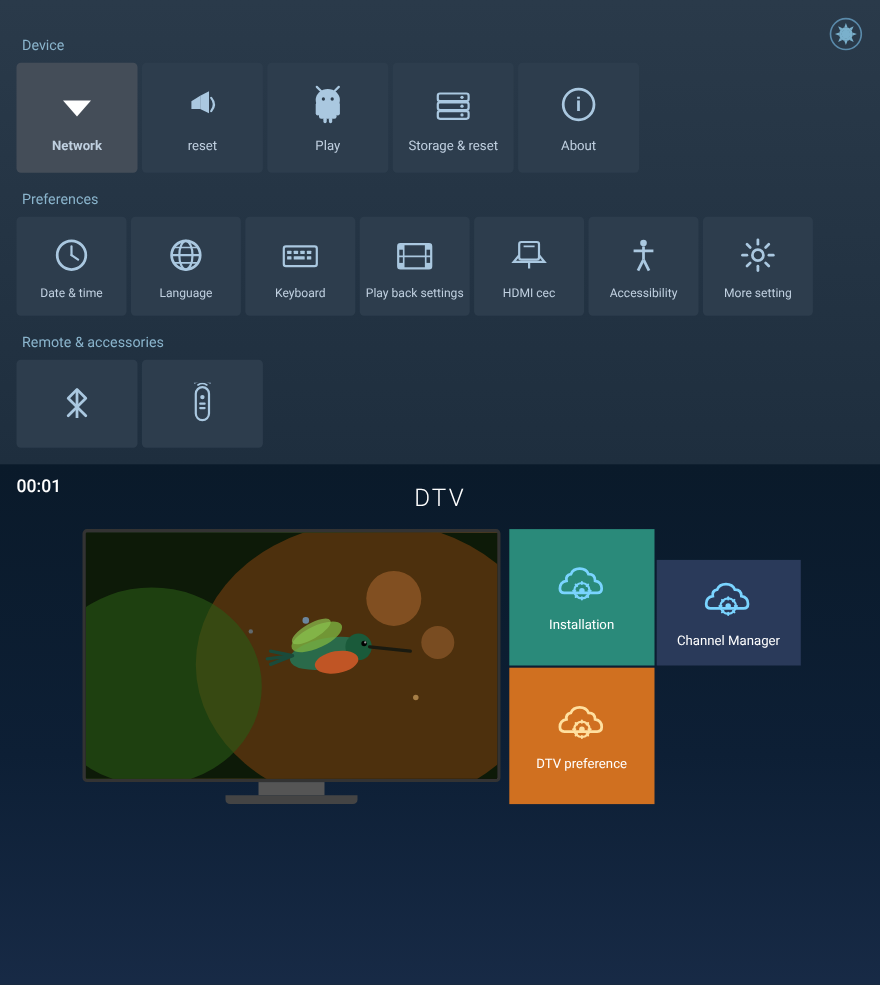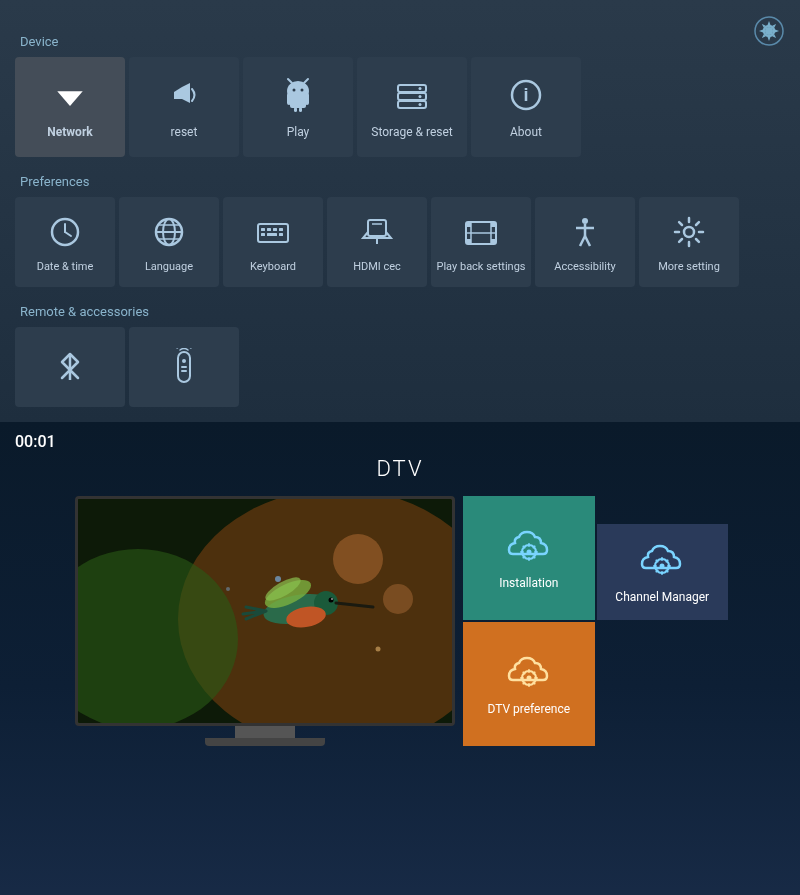--- a/index.html
+++ b/index.html
@@ -137,21 +137,21 @@
       top: 10px;
       left: 15px;
       color: #ffffff;
       font-size: 16px;
       font-weight: 500;
     }
 
     .dtv-title {
       color: #ffffff;
       font-size: 22px;
-      margin-top: 34px;
+      margin-top: 19px;
       font-weight: 300;
       letter-spacing: 2px;
     }
 
     .dtv-content {
       display: flex;
       margin-top: 15px;
       gap: 0;
       width: 660px;
     }
@@ -364,43 +364,43 @@
           <rect x="13" y="19" width="10" height="3" rx="0.5" fill="#aac8e0"></rect>
           <rect x="25" y="19" width="4" height="3" rx="0.5" fill="#aac8e0"></rect>
         </svg>
       </div>
       <span class="pref-item-label">Keyboard</span>
     </div>
 
     <div class="pref-item">
       <div class="icon-svg">
         <svg width="38" height="36" viewBox="0 0 38 36">
-          <rect x="10" y="6" width="18" height="16" rx="2" fill="none" stroke="#aac8e0" stroke-width="2"></rect>
-          <path d="M10 18 L5 24 L33 24 L28 18" fill="none" stroke="#aac8e0" stroke-width="2"></path>
-          <line x1="19" y1="24" x2="19" y2="30" stroke="#aac8e0" stroke-width="2"></line>
-          <line x1="14" y1="10" x2="24" y2="10" stroke="#aac8e0" stroke-width="1.5"></line>
-        </svg>
-      </div>
-      <span class="pref-item-label">HDMI cec</span>
-    </div>
-
-    <div class="pref-item">
-      <div class="icon-svg">
-        <svg width="38" height="36" viewBox="0 0 38 36">
           <rect x="4" y="8" width="30" height="22" rx="2" fill="none" stroke="#aac8e0" stroke-width="2"></rect>
           <rect x="4" y="8" width="5" height="5" fill="#aac8e0"></rect>
           <rect x="29" y="8" width="5" height="5" fill="#aac8e0"></rect>
           <rect x="4" y="25" width="5" height="5" fill="#aac8e0"></rect>
           <rect x="29" y="25" width="5" height="5" fill="#aac8e0"></rect>
           <line x1="9" y1="8" x2="9" y2="30" stroke="#aac8e0" stroke-width="1.5"></line>
           <line x1="29" y1="8" x2="29" y2="30" stroke="#aac8e0" stroke-width="1.5"></line>
           <line x1="4" y1="19" x2="34" y2="19" stroke="#aac8e0" stroke-width="1.5"></line>
         </svg>
       </div>
       <span class="pref-item-label">Play back settings</span>
+    </div>
+
+    <div class="pref-item">
+      <div class="icon-svg">
+        <svg width="38" height="36" viewBox="0 0 38 36">
+          <rect x="10" y="6" width="18" height="16" rx="2" fill="none" stroke="#aac8e0" stroke-width="2"></rect>
+          <path d="M10 18 L5 24 L33 24 L28 18" fill="none" stroke="#aac8e0" stroke-width="2"></path>
+          <line x1="19" y1="24" x2="19" y2="30" stroke="#aac8e0" stroke-width="2"></line>
+          <line x1="14" y1="10" x2="24" y2="10" stroke="#aac8e0" stroke-width="1.5"></line>
+        </svg>
+      </div>
+      <span class="pref-item-label">HDMI cec</span>
     </div>
 
     <div class="pref-item">
       <div class="icon-svg">
         <svg width="38" height="36" viewBox="0 0 38 36">
           <circle cx="19" cy="7" r="3" fill="#aac8e0"></circle>
           <line x1="19" y1="10" x2="19" y2="22" stroke="#aac8e0" stroke-width="2.5"></line>
           <line x1="10" y1="14" x2="28" y2="14" stroke="#aac8e0" stroke-width="2.5"></line>
           <line x1="19" y1="22" x2="14" y2="32" stroke="#aac8e0" stroke-width="2.5"></line>
           <line x1="19" y1="22" x2="24" y2="32" stroke="#aac8e0" stroke-width="2.5"></line>

